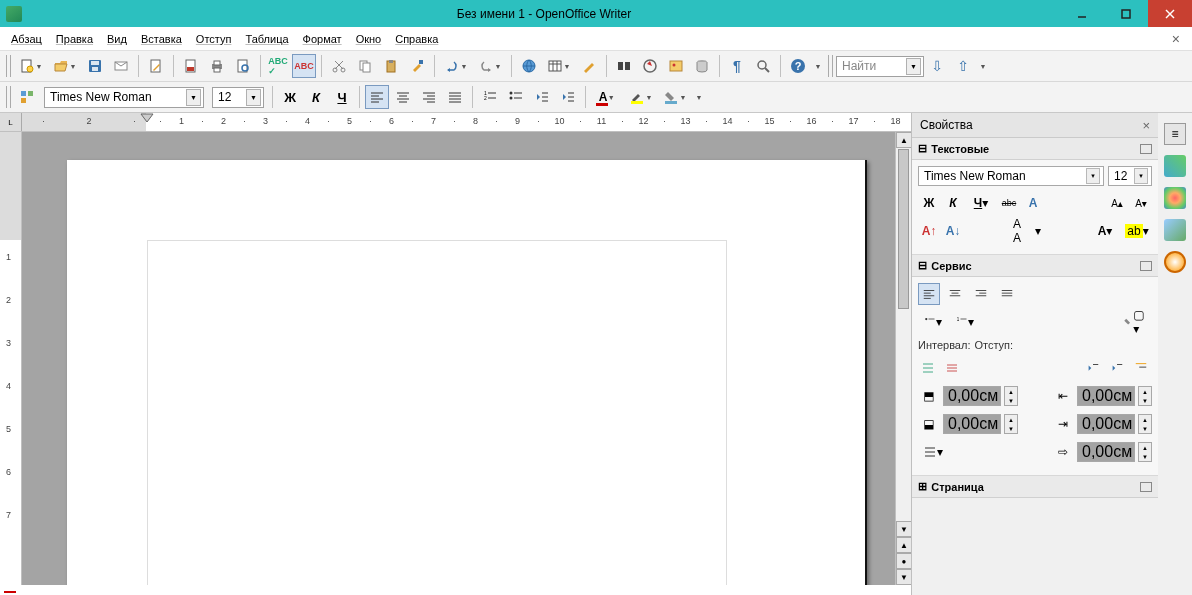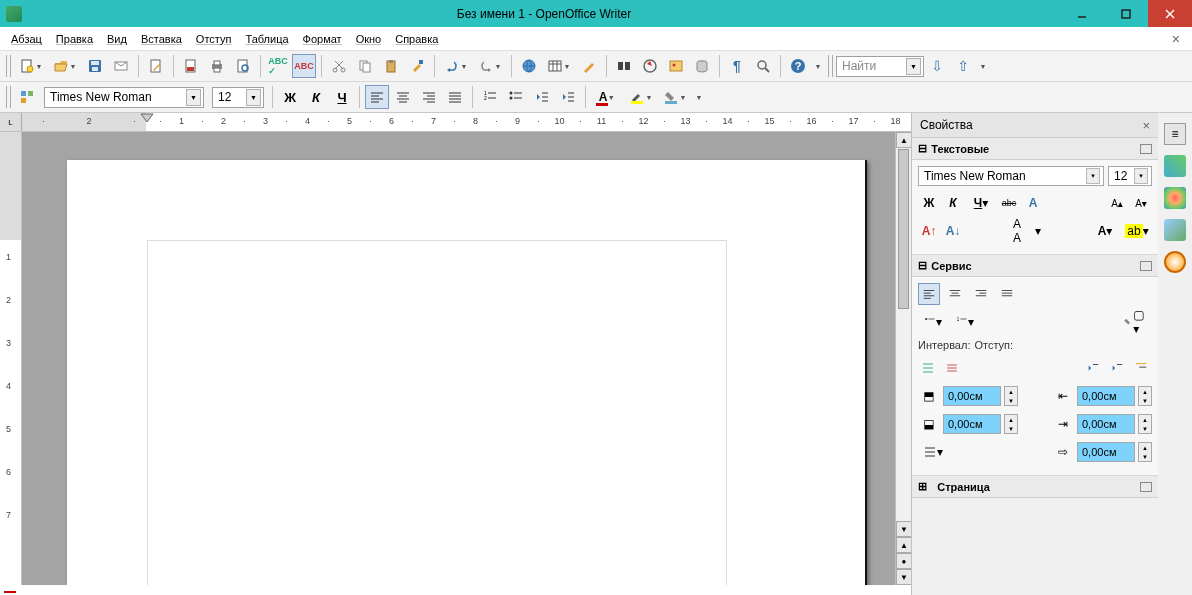--- a/index.html
+++ b/index.html
@@ -48,21 +48,21 @@
 .sb-section-hdr { height: 22px; display: flex; align-items: center; padding: 0 6px; font-weight: bold; border-bottom: 1px solid #d0d0d0; background: #eaeaea; }
 .sb-section-hdr .box { margin-left: auto; width: 12px; height: 10px; border: 1px solid #888; }
 .sb-body { padding: 6px; background: #f7f7f7; border-bottom: 1px solid #d8d8d8; }
 .sb-row { display: flex; gap: 4px; align-items: center; margin-bottom: 6px; }
 .sb-combo { height: 20px; border: 1px solid #a8a8a8; background: #fff; display: flex; align-items: center; padding: 0 3px 0 5px; font-size: 12px; }
 .sb-combo .dd { margin-left: auto; width: 14px; height: 16px; border: 1px solid #b8b8b8; background: #eee; display: flex; align-items: center; justify-content: center; font-size: 7px; }
 .sb-btn { width: 22px; height: 22px; border: 1px solid transparent; display: flex; align-items: center; justify-content: center; font-size: 12px; }
 .sb-btn.on { border: 1px solid #7a9ac0; background: #d5e3f3; }
 .sb-btn-dd { width: 30px; }
 .sb-spin-grp { display: flex; align-items: center; gap: 3px; }
-.sb-spin-input { width: 58px; height: 20px; border: 1px solid #a8a8a8; background: #7dd3fc; padding: 0 4px; font-size: 11px; display: flex; align-items: center; }
+.sb-spin-input { width: 58px; height: 20px; border: 1px solid #a8a8a8; background: #a3a3a3; padding: 0 4px; font-size: 16px; display: flex; align-items: center; }
 .sb-spinbtns { width: 14px; height: 20px; border: 1px solid #a8a8a8; display: flex; flex-direction: column; }
 .sb-spinbtns div { flex: 1; background: #eee; display: flex; align-items: center; justify-content: center; font-size: 6px; }
 .sb-lbl { font-size: 11px; color: #333; }
 
 .icon-strip { width: 34px; background: #f0f0f0; display: flex; flex-direction: column; align-items: center; padding-top: 10px; gap: 10px; height: 484px; }
 .strip-icon { width: 22px; height: 22px; border-radius: 3px; }
 
 .ico { width: 16px; height: 16px; display: block; }
 </style>
 </head>
@@ -645,21 +645,21 @@
           <div class="sb-btn">⇨</div>
           <div class="sb-spin-input">0,00см</div>
           <div class="sb-spinbtns">
                 <div>▲</div>
                 <div>▼</div>
               </div>
         </div>
       </div>
     </div>
 
-    <div class="sb-section-hdr">⊞ <span style="margin-left:10px">Страница</span><span class="box"></span></div>
+    <div class="sb-section-hdr">⊞ <span style="margin-left:4px">Страница</span><span class="box"></span></div>
   </div>
   </div>
 
   <div class="icon-strip">
     <div class="sb-btn" style="border:1px solid #999;background:#e5e5e5">≡</div>
     <div class="strip-icon" style="background:linear-gradient(45deg,#4ac,#6c6)"></div>
     <div class="strip-icon" style="background:radial-gradient(circle,#f66,#fa6,#6c6,#48c)"></div>
     <div class="strip-icon" style="background:linear-gradient(135deg,#9cf,#6a6)"></div>
     <div class="strip-icon" style="background:radial-gradient(circle,#fff,#f90);border:2px solid #c60;border-radius:50%"></div>
   </div>

